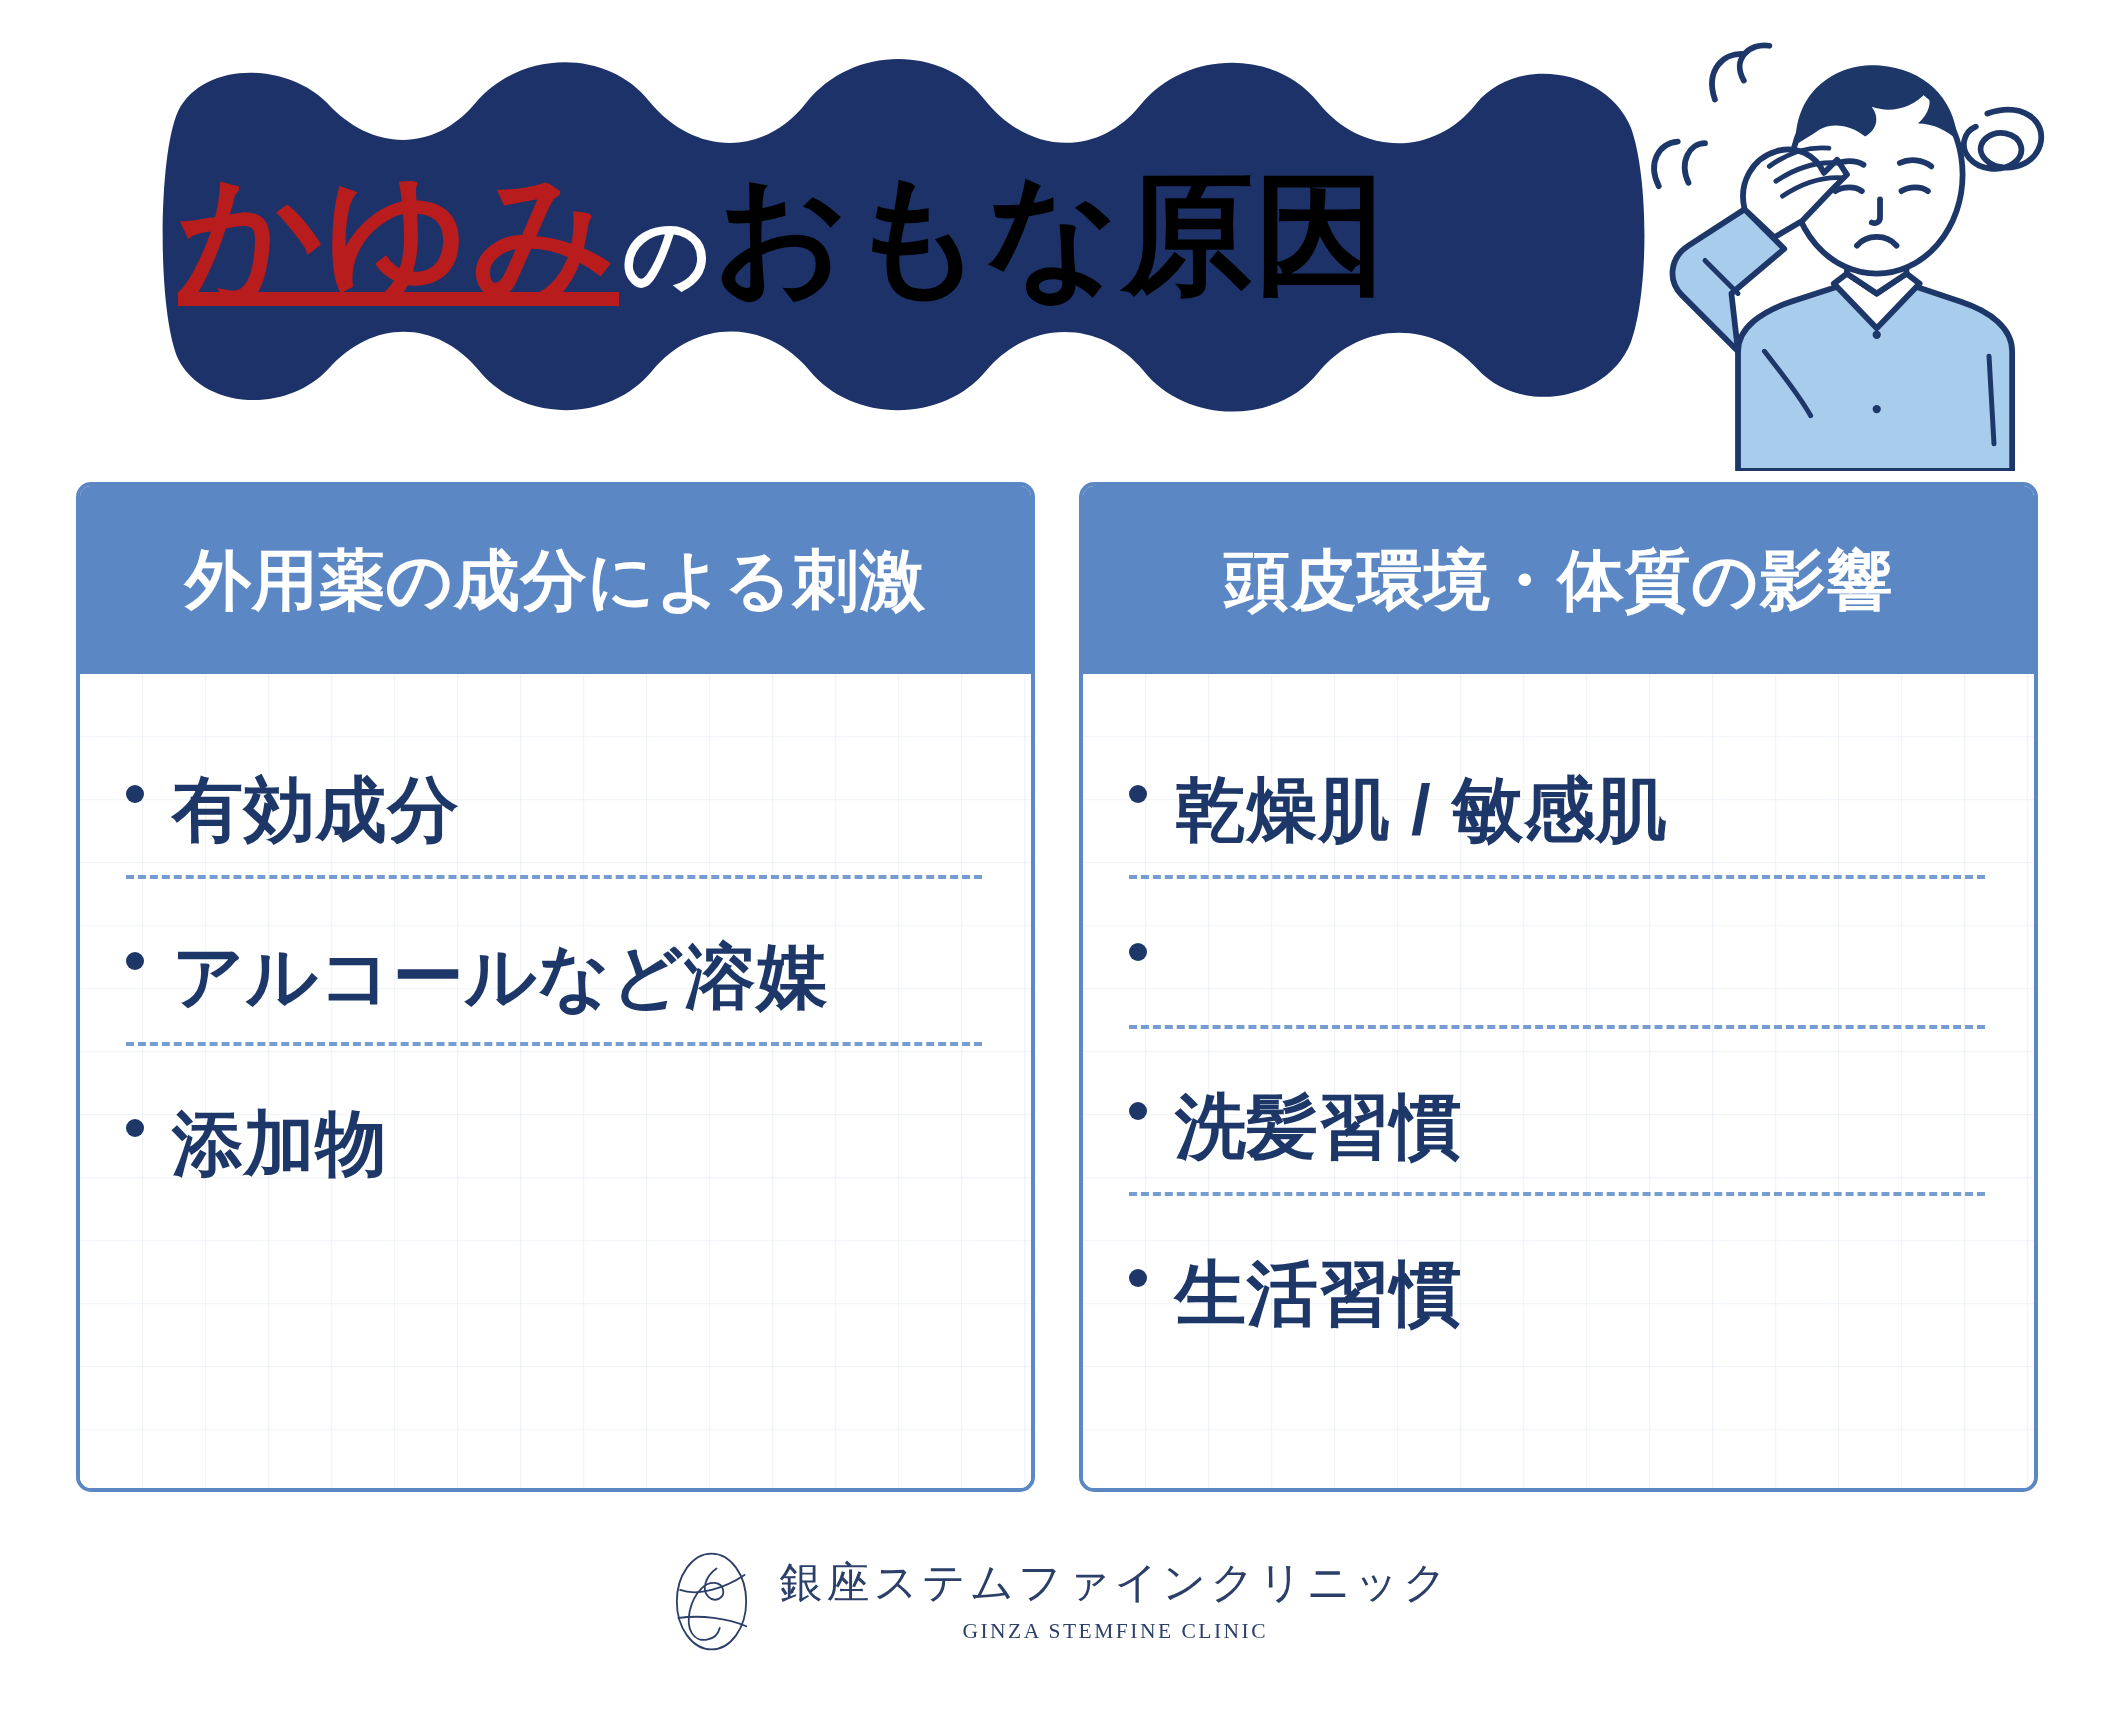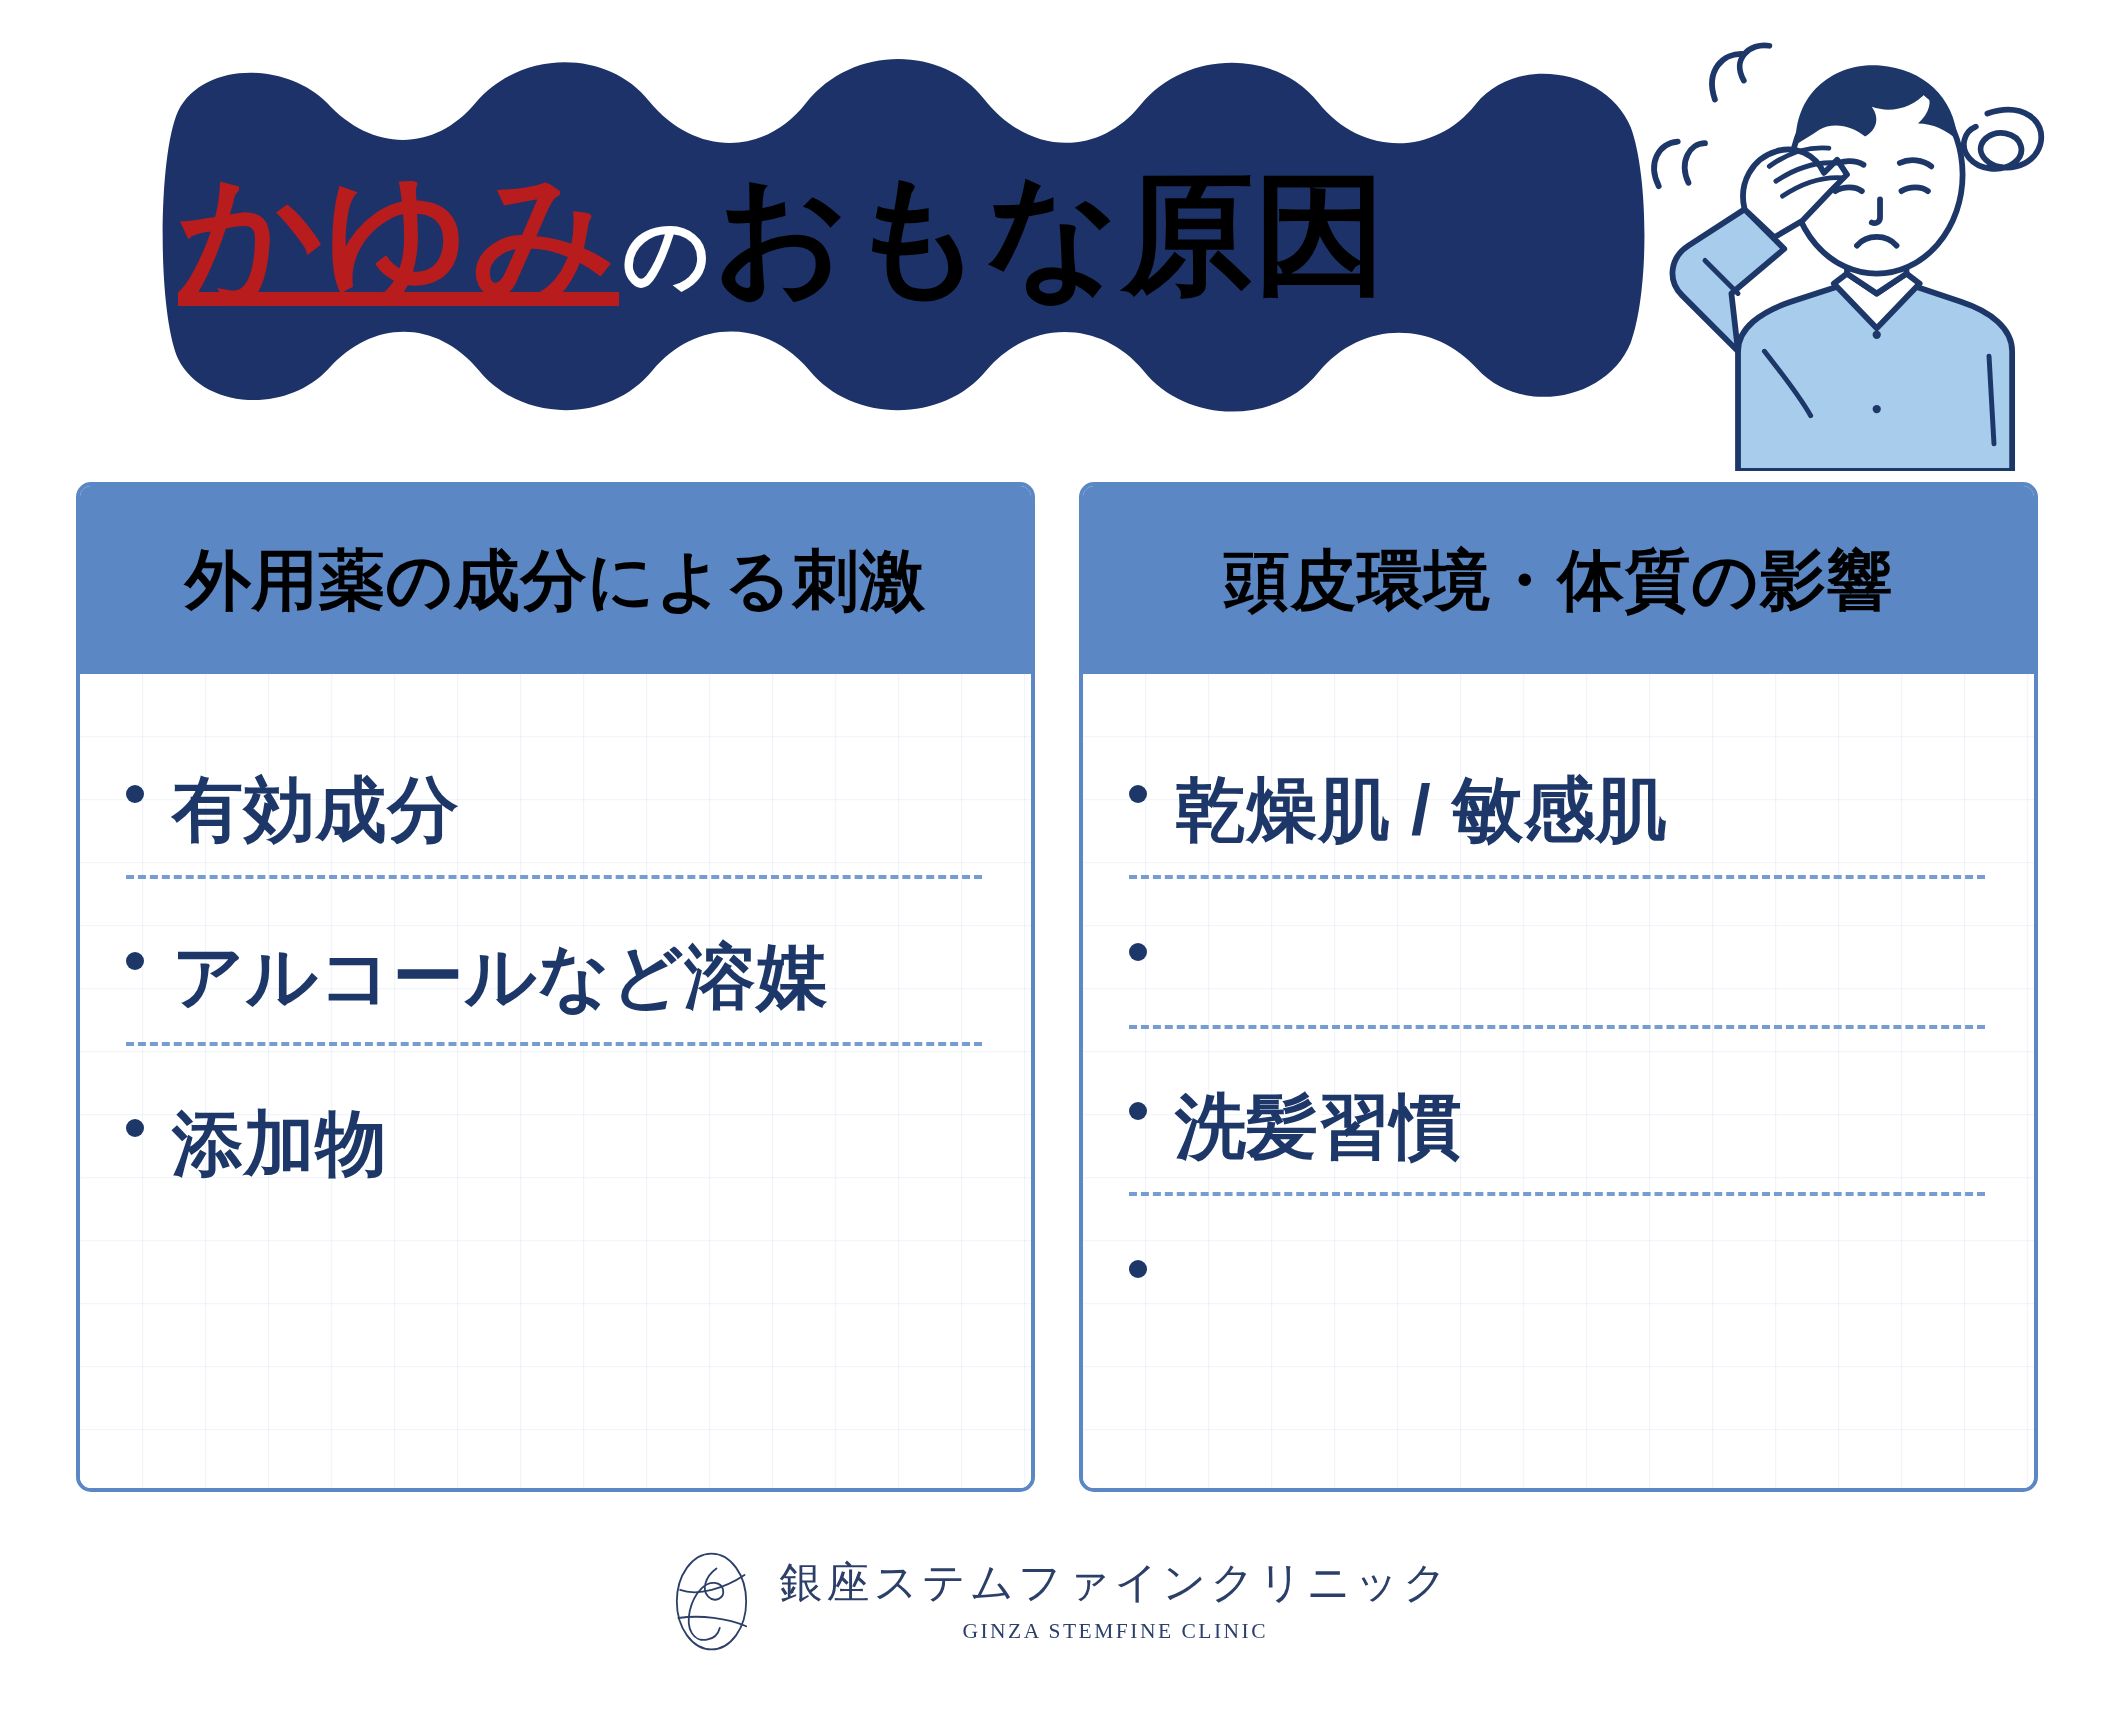--- a/index.html
+++ b/index.html
@@ -97,21 +97,21 @@
 
   .card-header {
     height: 188px;
     background: #5b87c4;
     display: flex;
     align-items: center;
     justify-content: center;
     box-sizing: border-box;
   }
   .card-header-label {
-    color: #000000;
+    color: #ffffff;
     font-size: 66px;
     font-weight: 700;
     letter-spacing: 0.8px;
     line-height: 1;
     white-space: nowrap;
   }
 
   .card-body {
     position: relative;
     height: calc(100% - 188px);
@@ -342,20 +342,21 @@
     <div class="divider"></div>
 
     <div class="bullet-row">
       <span class="bullet-dot"></span>
       <span class="bullet-label">洗髪習慣</span>
     </div>
     <div class="divider"></div>
 
     <div class="bullet-row">
       <span class="bullet-dot"></span>
+      <span class="bullet-label">生活習慣</span>
     </div>
 
   </div>
 </div>
 
 <div id="footer-logo">
   <div id="logo-mark">
     <svg viewBox="0 0 112 132">
       <g fill="none" stroke="#2b3f68" stroke-width="2.2" stroke-linecap="round">
         <ellipse cx="56" cy="66" rx="42" ry="58"></ellipse>

